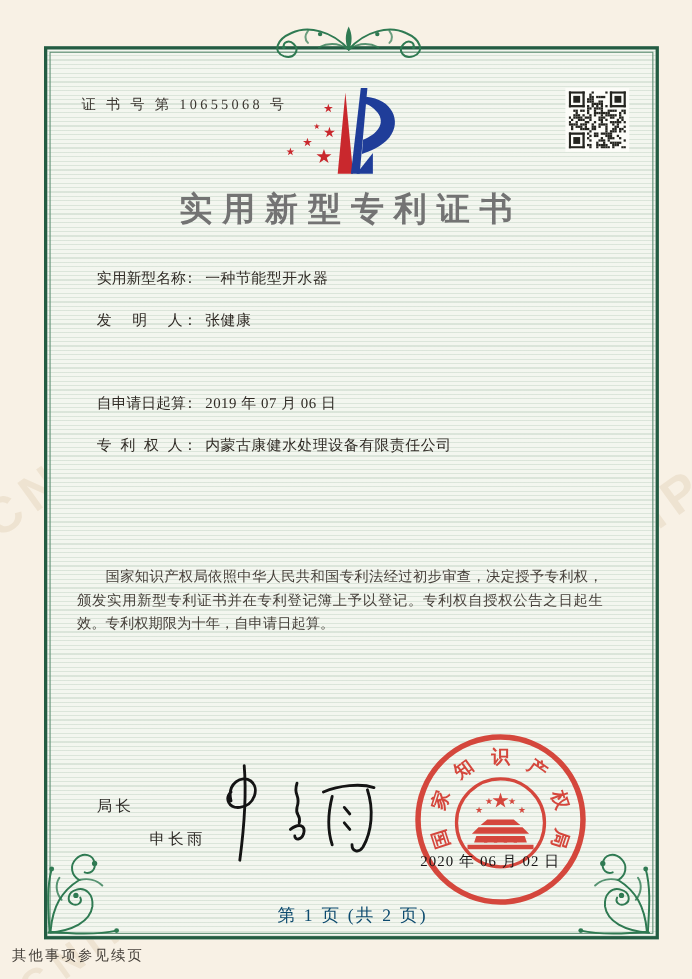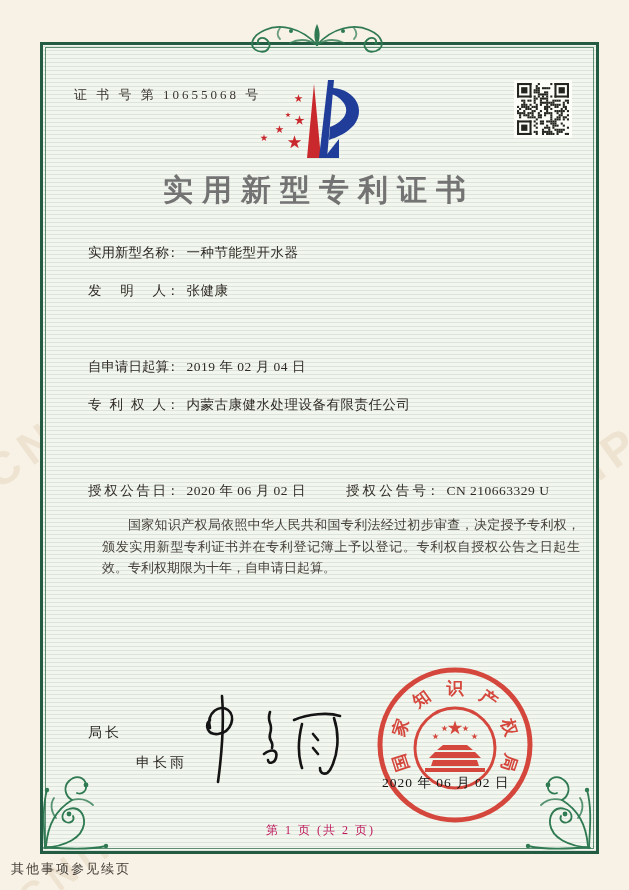--- a/index.html
+++ b/index.html
@@ -47,30 +47,30 @@
   .frow{left:88px;font-size:13.5px;white-space:nowrap;color:#2f2a24;}
   .f-label{display:inline-block;width:78px;text-align:justify;text-align-last:justify;}
   .f-colon{display:inline-block;}
   .f-value{margin-left:7px;letter-spacing:.5px;}
   .f-value.addr{display:inline-block;width:392px;white-space:normal;line-height:21px;vertical-align:top;}
   .pair2{margin-left:40px;}
   .f-label2{display:inline-block;width:80px;text-align:justify;text-align-last:justify;}
   .body-text{
     left:70px;top:514px;width:478px;
     font-family:"DejaVu Serif",serif;font-size:13px;line-height:21.5px;
-    text-align:justify;color:var(--kai-ink);margin-left:32px;
+    text-align:justify;color:var(--kai-ink);
   }
   .body-text p{margin:0;text-indent:2em;}
   .sig-title{left:88px;top:724px;font-size:14px;letter-spacing:3px;}
   .sig-name{left:88px;top:754px;font-size:14px;letter-spacing:3px;margin-left:48px;}
   .sig-hand{left:182px;top:690px;width:170px;height:95px;}
   .seal{left:372px;top:662px;width:166px;height:166px;opacity:.92;}
   .seal-char{fill:var(--seal-red);font-size:17px;font-weight:bold;font-family:"Liberation Serif",serif;text-anchor:middle;dominant-baseline:central;}
   .seal-date{left:382px;top:774px;font-size:13.5px;letter-spacing:1px;color:#151515;}
-  .page-num{left:12px;right:0;top:822px;text-align:center;font-size:12px;letter-spacing:2px;color:#be185d;}
+  .page-num{left:12px;right:0;top:822px;text-align:center;font-size:16px;letter-spacing:2px;color:#0c4a6e;}
   .note{left:0;right:0;top:860px;text-align:left;font-family:"DejaVu Serif",serif;font-size:13px;letter-spacing:2px;color:#45403a;margin-left:11px;}
   .ornament-top{left:222px;top:14px;width:190px;height:44px;}
   .corner{width:98px;height:104px;}
   .corner-bl{left:36px;top:748px;}
   .corner-br{left:500px;top:748px;transform:scaleX(-1);}
   .green-line{stroke:var(--flourish-green);fill:none;stroke-width:1.8;stroke-linecap:round;}
   .green-fill{fill:var(--flourish-green);}
   .red-fill{fill:var(--logo-red);}
   .blue-fill{fill:var(--logo-blue);}
   .sealred-fill{fill:var(--seal-red);}
@@ -387,27 +387,24 @@
 
   <div class="abs title">实用新型专利证书</div>
 
   <div class="abs frow" style="top:244px">
     <span class="f-label">实用新型名称</span><span class="f-colon">：</span><span class="f-value">一种节能型开水器</span>
   </div>
   <div class="abs frow" style="top:282px">
     <span class="f-label">发明人</span><span class="f-colon">：</span><span class="f-value">张健康</span>
   </div>
   <div class="abs frow" style="top:358px">
-    <span class="f-label">自申请日起算</span><span class="f-colon">：</span><span class="f-value">2019 年 02 月 04 日</span>
+    <span class="f-label">自申请日起算</span><span class="f-colon">：</span><span class="f-value">2019 年 07 月 06 日</span>
   </div>
   <div class="abs frow" style="top:396px">
     <span class="f-label">专利权人</span><span class="f-colon">：</span><span class="f-value">内蒙古康健水处理设备有限责任公司</span>
-  </div>
-  <div class="abs frow" style="top:482px">
-    <span class="f-label">授权公告日</span><span class="f-colon">：</span><span class="f-value">2020 年 06 月 02 日</span><span class="pair2"><span class="f-label2">授权公告号</span><span class="f-colon">：</span><span class="f-value">CN 210663329 U</span></span>
   </div>
 
   <div class="abs body-text">
     <p>国家知识产权局依照中华人民共和国专利法经过初步审查，决定授予专利权，颁发实用新型专利证书并在专利登记簿上予以登记。专利权自授权公告之日起生效。专利权期限为十年，自申请日起算。</p>
   </div>
 
   <div class="abs sig-title">局长</div>
   <div class="abs sig-name">申长雨</div>
   <svg class="abs sig-hand" viewBox="0 0 170 95">
     <g class="ink-stroke">

